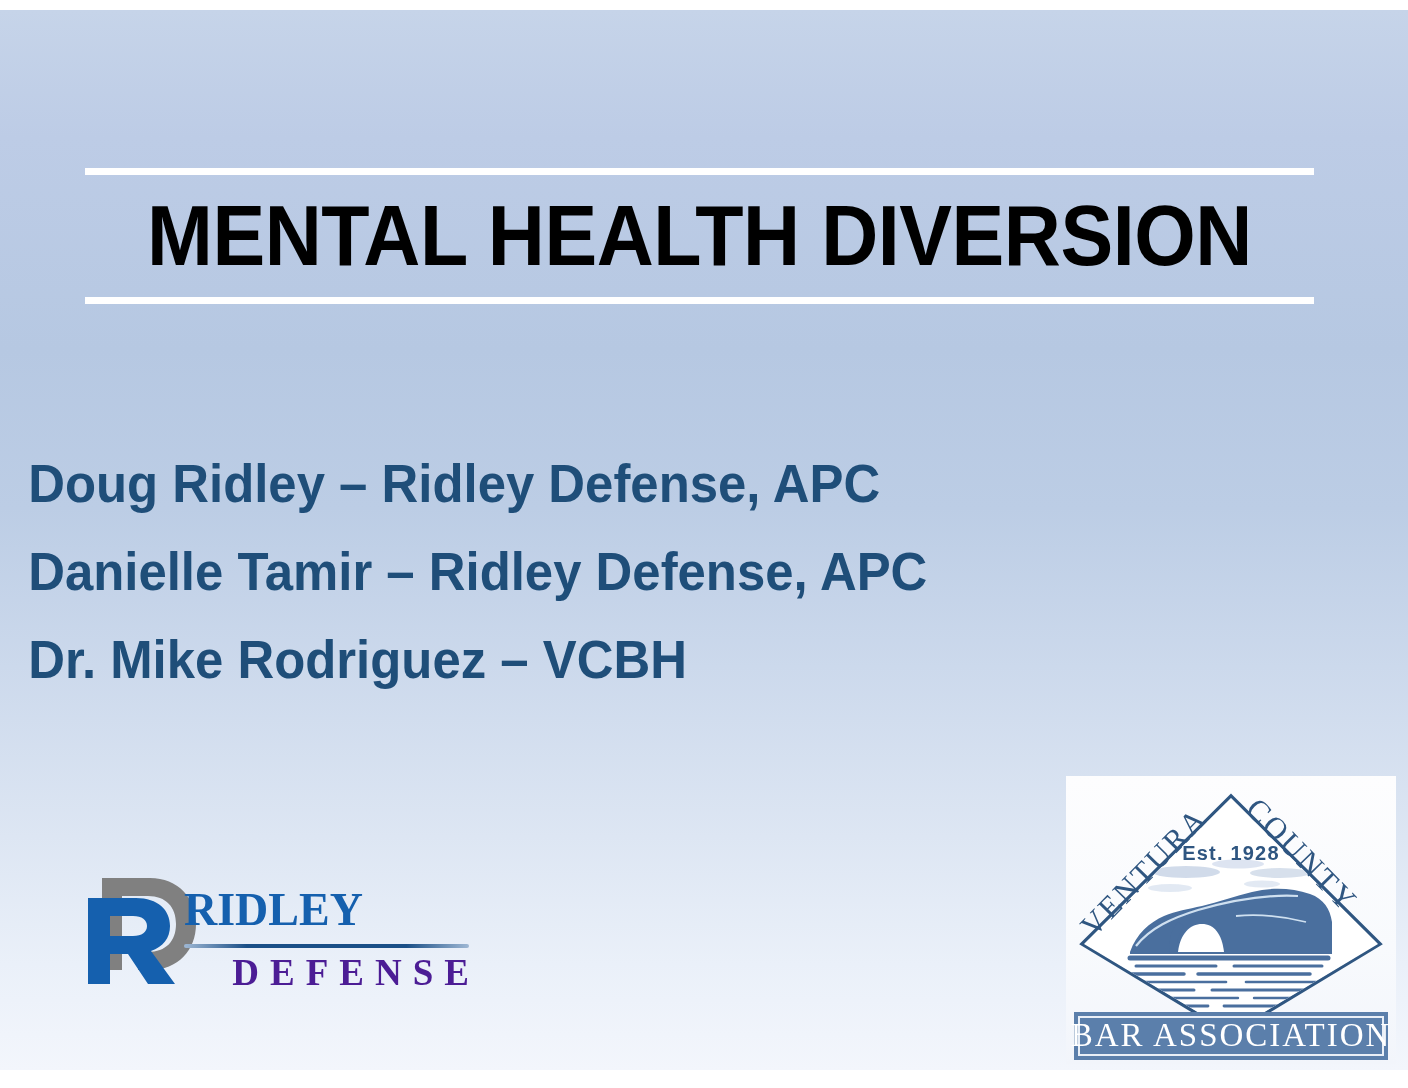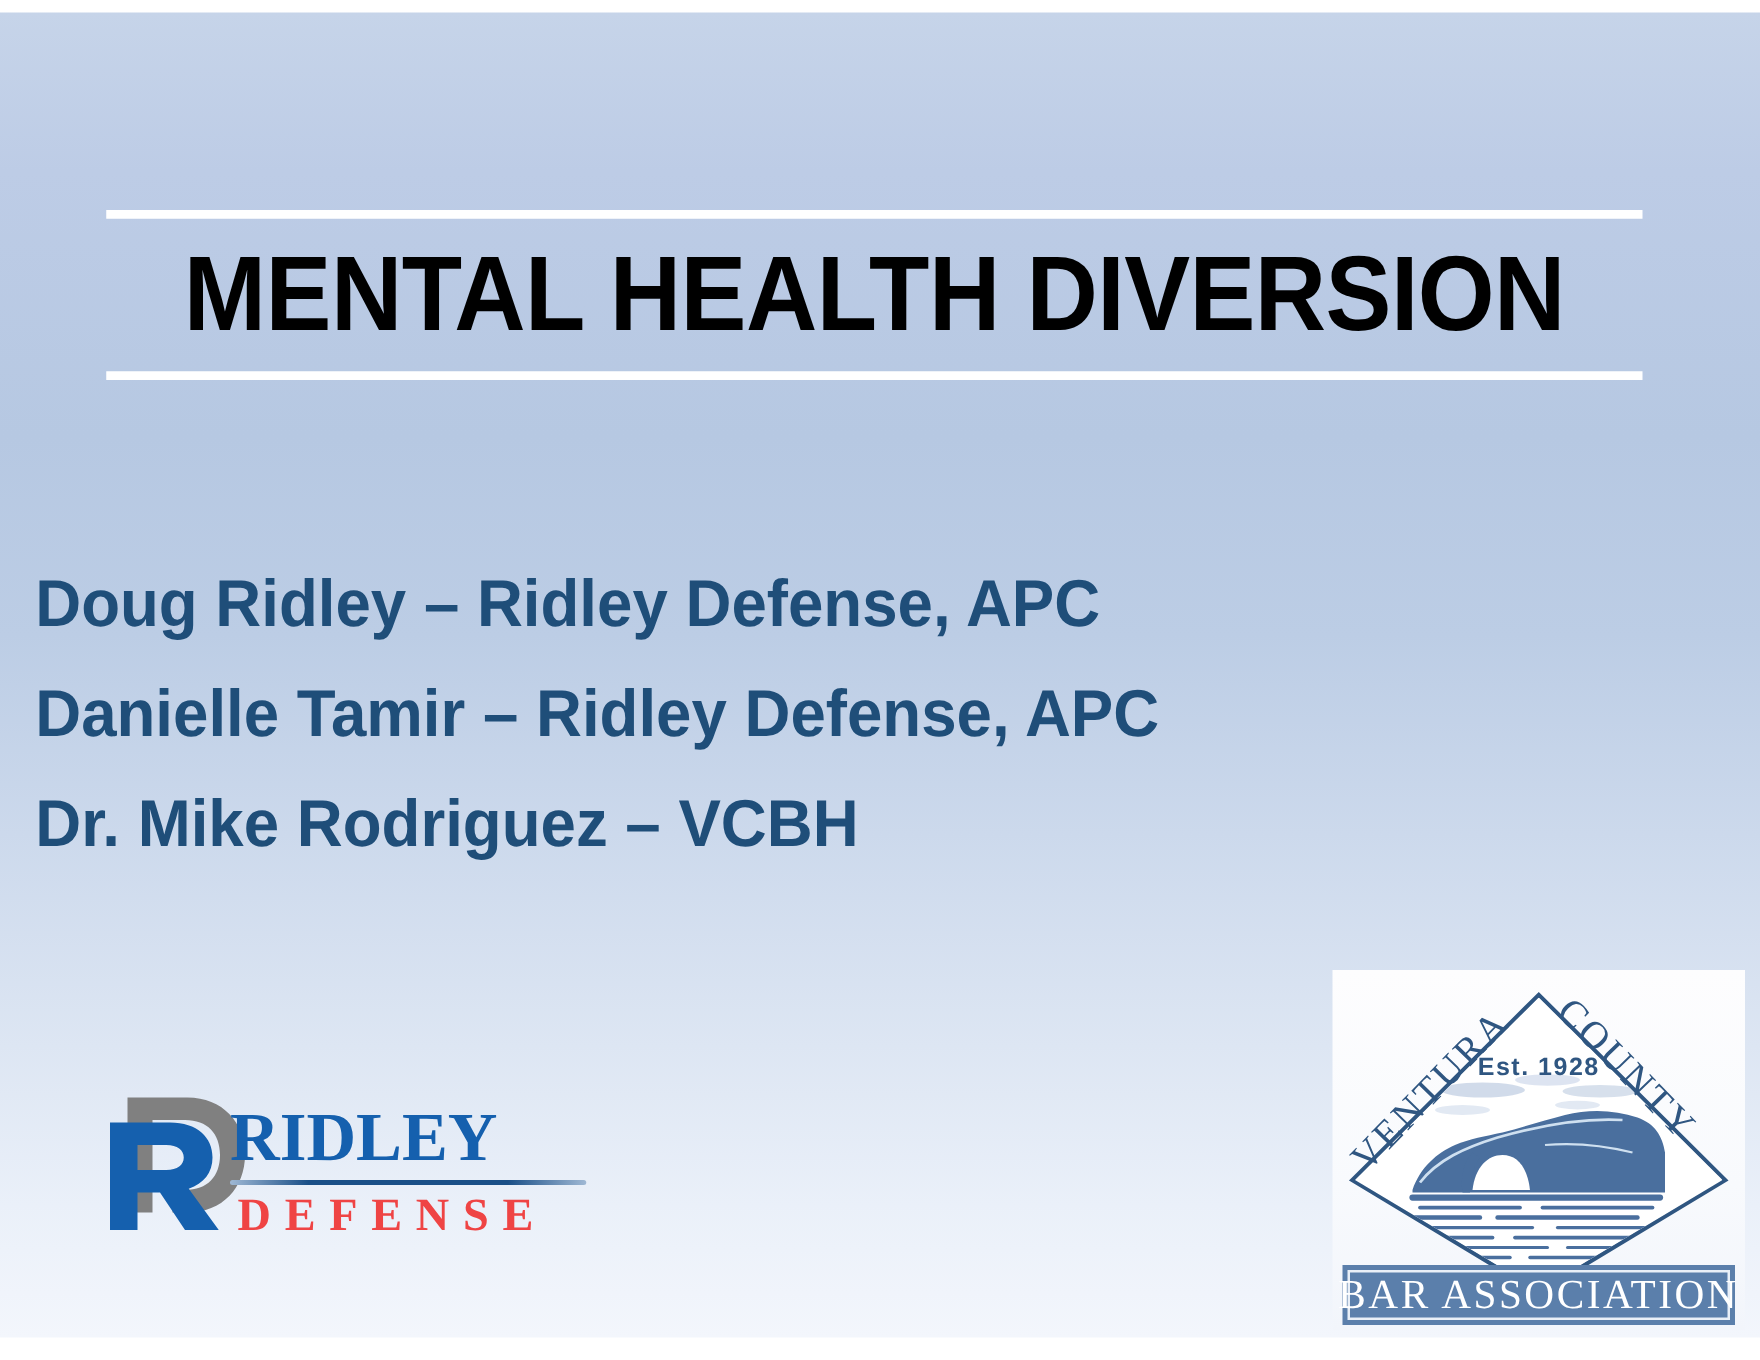--- a/index.html
+++ b/index.html
@@ -103,43 +103,44 @@
   .ridley-wordmark {
     position: absolute;
     left: 104px;
     top: 6px;
     width: 296px;
     height: 110px;
   }
   .ridley-name {
     font-family: "Liberation Serif", serif;
     font-weight: bold;
-    font-size: 55px;
+    font-size: 46px;
     line-height: 64px;
     color: #1560ae;
     letter-spacing: 0px;
     white-space: nowrap;
   }
   .ridley-underline {
     width: 285px;
     height: 4px;
     margin-top: 2px;
     background: linear-gradient(to right, #9fb8d4 0%, #1a4f87 22%, #1a4f87 78%, #9fb8d4 100%);
     border-radius: 2px;
   }
   .ridley-sub {
     font-family: "Liberation Serif", serif;
     font-weight: bold;
     font-size: 37px;
     line-height: 42px;
-    color: #ef4444;
+    color: #4c1d95;
     letter-spacing: 11px;
     margin-top: 4px;
     margin-left: 6px;
     white-space: nowrap;
+    text-align: right;
   }
 
   
   .vcba-seal {
     position: absolute;
     left: 1066px;
     top: 776px;
     width: 330px;
     height: 288px;
     background: linear-gradient(to bottom, #fdfdfe 0%, #f8fafd 60%, #f2f5fb 100%);

